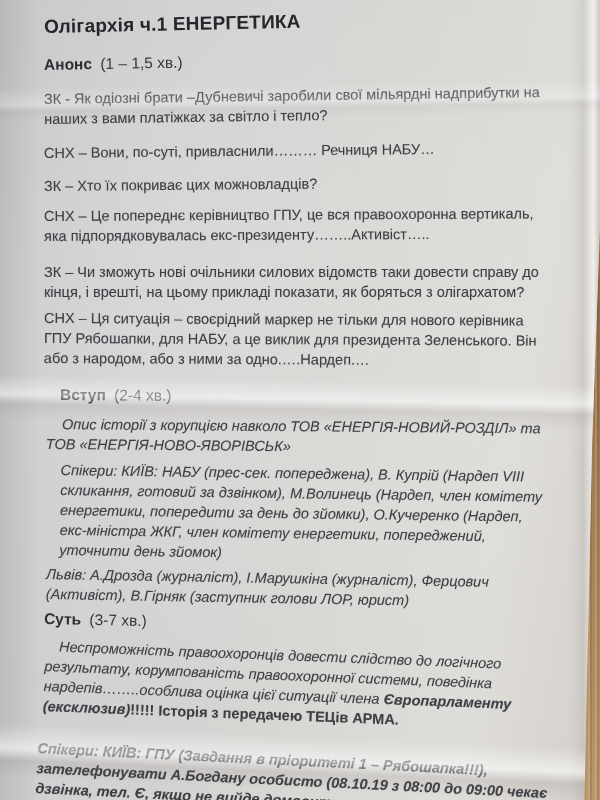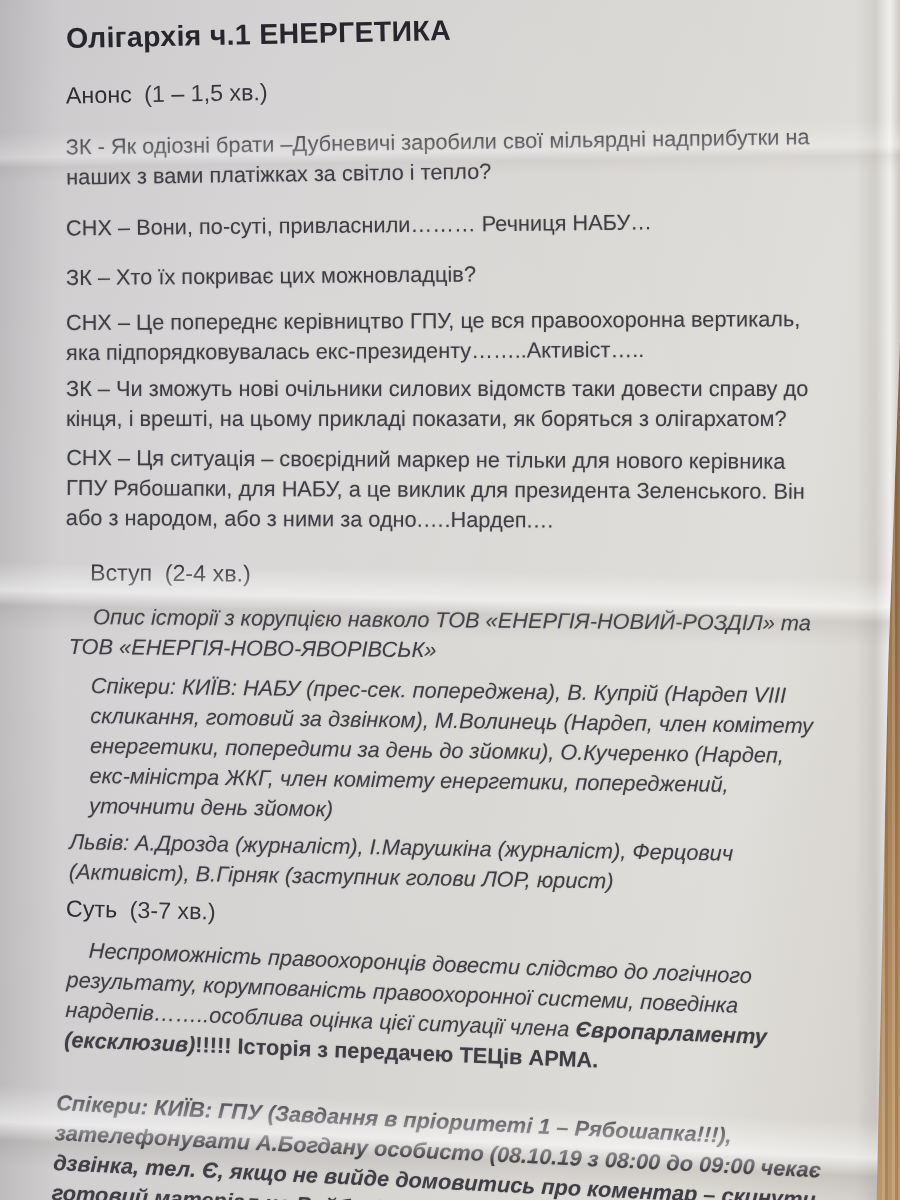--- a/index.html
+++ b/index.html
@@ -54,39 +54,39 @@
     margin: 0;
     font-size: 19px; font-weight: 700; color: #26262c;
     letter-spacing: .2px;
     transform: rotate(-1.2deg); transform-origin: left center;
   }
 
   .sec-head {
     font-size: 15.5px; color: #2e2d33;
     transform-origin: left center;
   }
-  .sec-head .lbl { font-weight: 400; }
+  .sec-head .lbl { font-weight: 700; }
   .sec-head .dur { font-weight: 400; margin-left: 4px; color: #38373d; }
 
   .par {
     margin: 0;
     font-size: 14.5px; line-height: 20px;
     text-shadow: 0 0 1px rgba(70,70,78,.30);
     transform-origin: left center;
   }
   .b { font-weight: 700; }
   .i { font-style: italic; }
 
   
   .h-anons   { margin-top: 18px; transform: rotate(-1deg); }
   .p-zk1     { margin-top: 15px; transform: rotate(-0.8deg); }
   .p-snh1    { margin-top: 14px; transform: rotate(-0.6deg); }
   .p-zk2     { margin-top: 13px; transform: rotate(-0.5deg); }
   .p-snh2    { margin-top: 10px; transform: rotate(-0.3deg); }
-  .p-zk3     { margin-top: 4px;  transform: rotate(0deg); }
+  .p-zk3     { margin-top: 16px;  transform: rotate(0deg); }
   .p-snh3    { margin-top: 6px;  transform: rotate(0.3deg); }
   .h-vstup   { margin-top: 18px; margin-left: 16px; transform: rotate(0.4deg); }
   .p-opys    { margin-top: 10px; margin-left: 2px; text-indent: 16px; transform: rotate(0.5deg); }
   .p-spk-nabu{ margin-top: 6px;  margin-left: 16px; transform: rotate(0.8deg); }
   .p-lviv    { margin-top: 4px;  margin-left: 2px; transform: rotate(1deg); }
   .h-sut     { margin-top: 6px;  transform: rotate(1.2deg); }
   .p-nespr   { margin-top: 8px;  text-indent: 14px; transform: rotate(2.2deg); }
   .p-spk-gpu { margin-top: 22px; margin-left: -8px; transform: rotate(2.8deg); }
 
   

